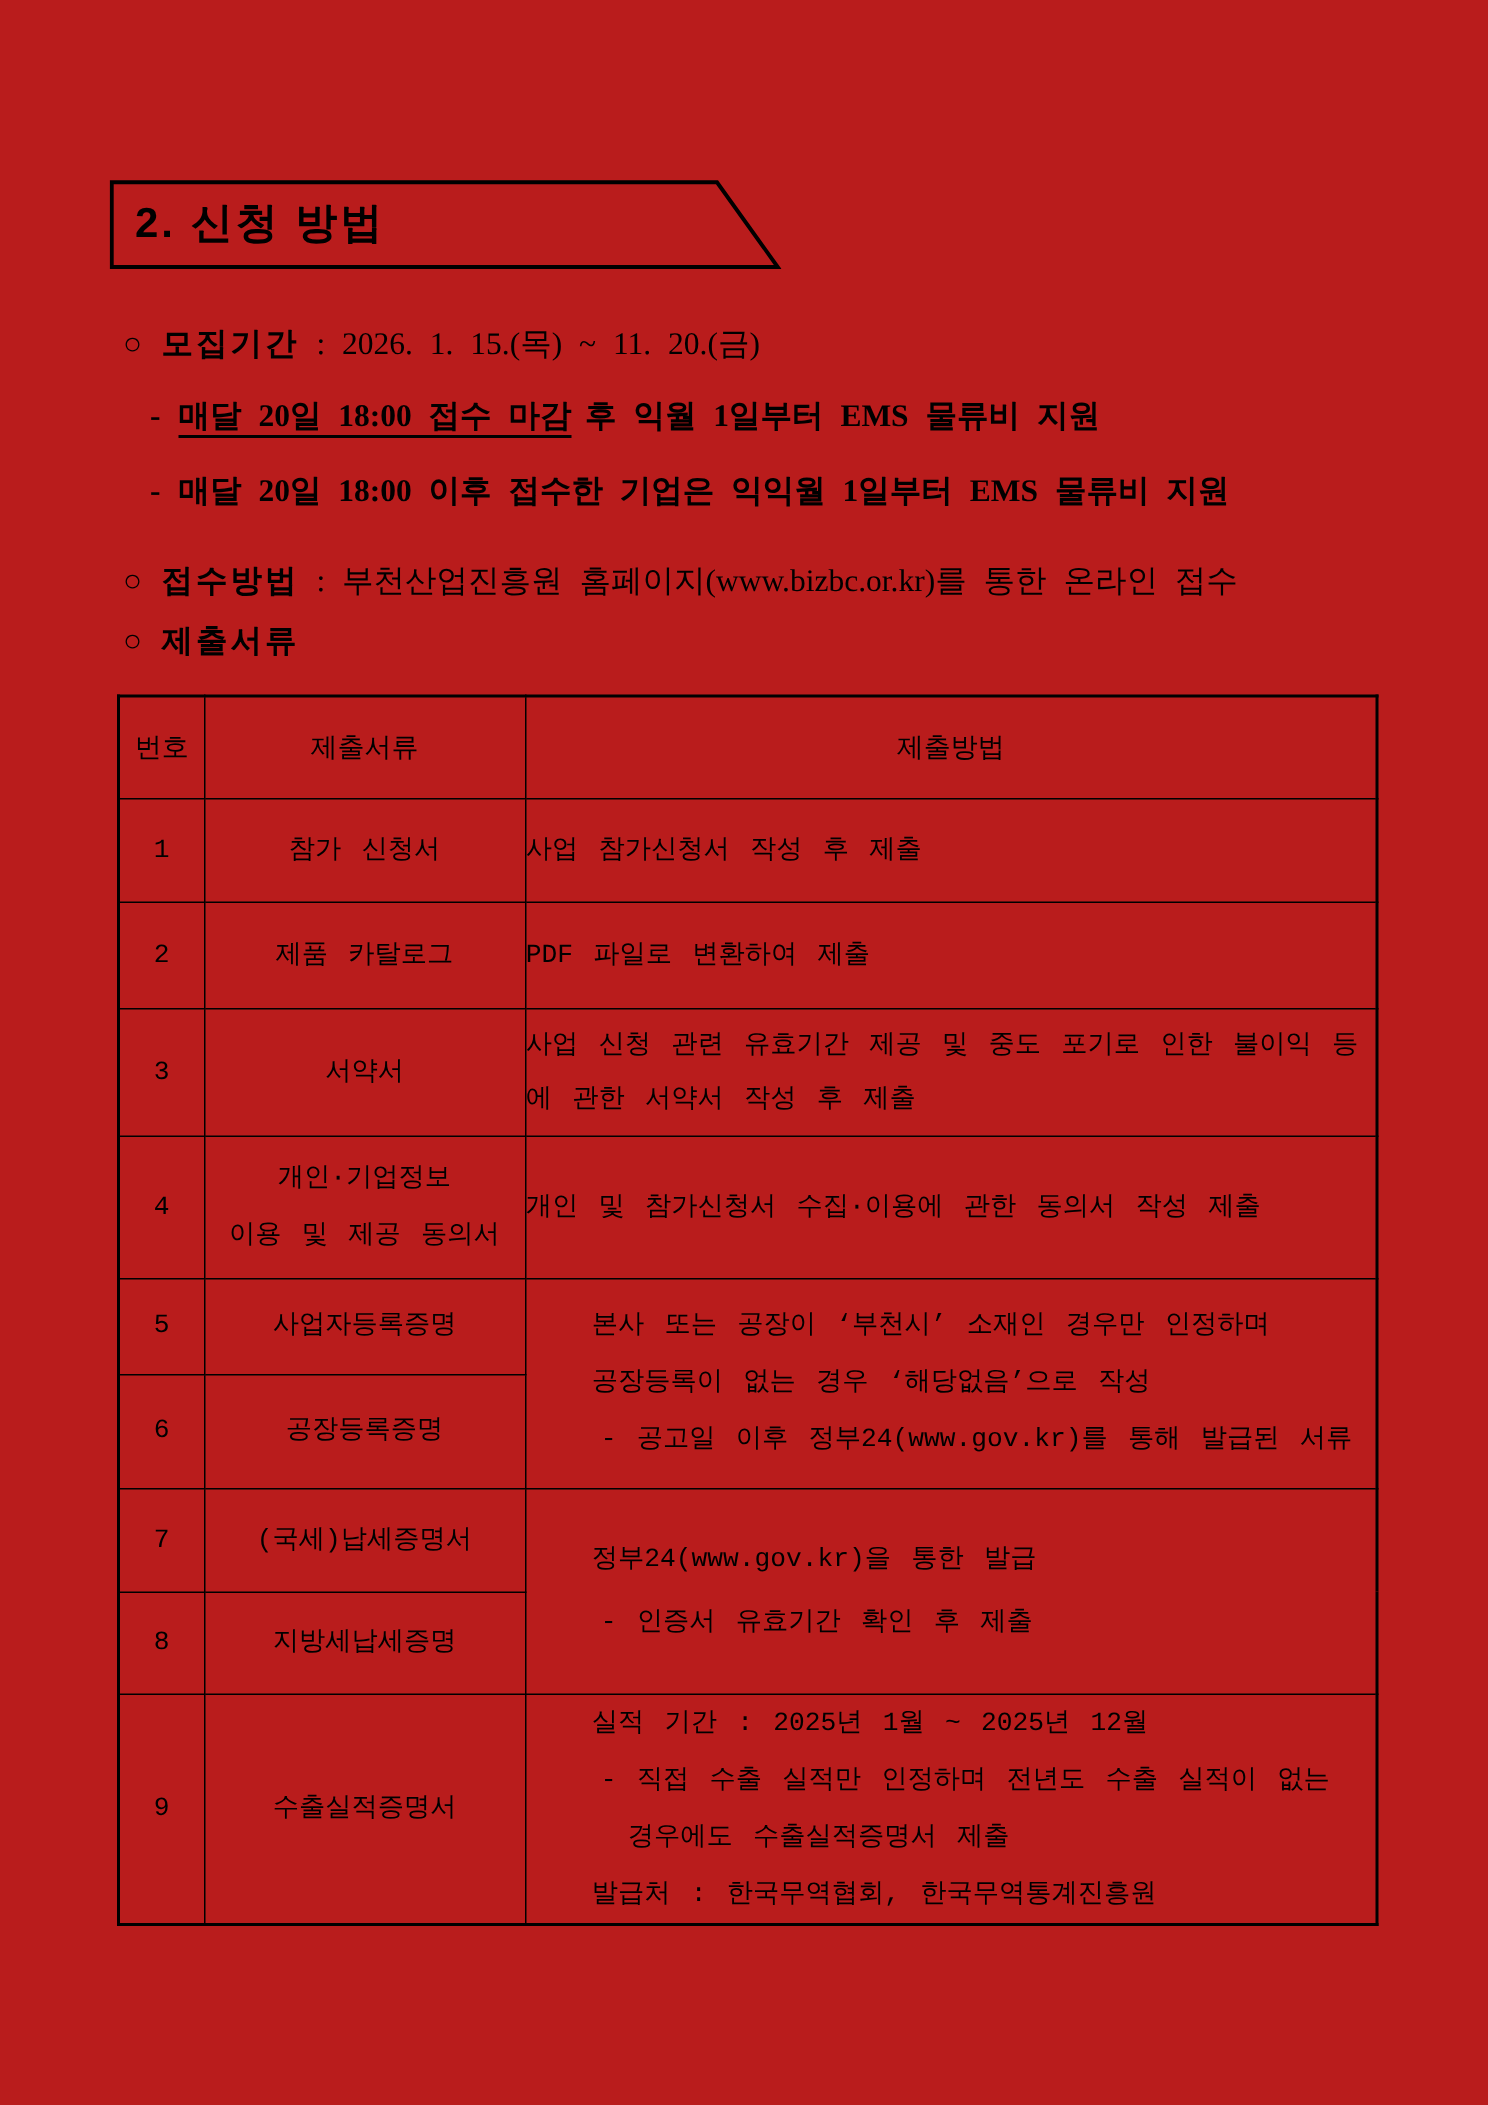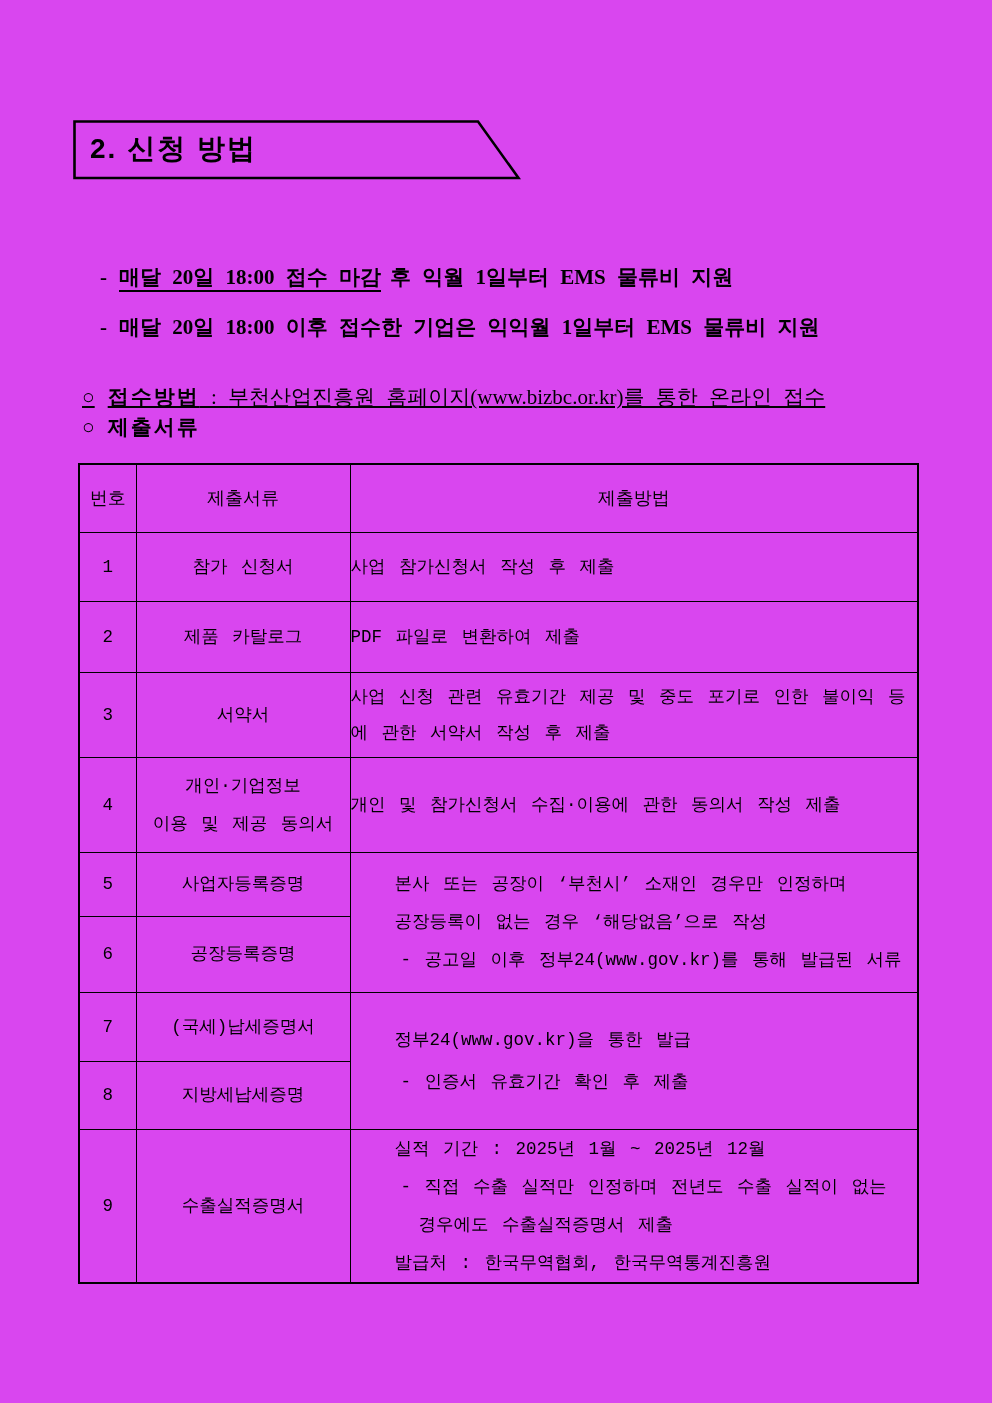--- a/index.html
+++ b/index.html
@@ -1,21 +1,21 @@
 <!DOCTYPE html>
 <html lang="ko"><head>
 <meta charset="utf-8">
 <style>
   * { box-sizing: border-box; }
   html, body { margin: 0; padding: 0; background: #ffffff; }
   .page {
     position: relative;
     width: 992px;
     height: 1403px;
-    background: #d946ef;
+    background: #b91c1c;
     color: #000000;
     overflow: hidden;
     font-family: "Liberation Serif", "DejaVu Serif", serif;
   }
 
   
   .title-box {
     position: absolute;
     left: 73px;
     top: 120px;
@@ -93,26 +93,27 @@
 
 <div class="page">
 
   <div class="title-box">
     <svg width="448" height="60" viewBox="0 0 448 60">
       <polygon points="1.5,1.5 405,1.5 445.5,58 1.5,58" fill="none" stroke="#000" stroke-width="2.6"></polygon>
     </svg>
     <span class="title-text">2. 신청 방법</span>
   </div>
 
+  <div class="bline" style="left:82px; top:214px;"><span class="circ">○</span><span class="blabel">모집기간</span><span class="bsep"> : </span><span class="bval">2026. 1. 15.(목) ~ 11. 20.(금)</span></div>
 
   <div class="bline" style="left:100px; top:262px;"><span class="dash">-</span><span class="u bold">매달 20일 18:00 접수 마감</span><span class="bold">후 익월 1일부터 EMS 물류비 지원</span></div>
 
   <div class="bline" style="left:100px; top:312px;"><span class="dash">-</span><span class="bold">매달 20일 18:00 이후 접수한 기업은 익익월 1일부터 EMS 물류비 지원</span></div>
 
-  <div class="bline" style="left:82px; top:382px;text-decoration:underline;"><span class="circ">○</span><span class="blabel">접수방법</span><span class="bsep"> : </span><span class="bval">부천산업진흥원 홈페이지(www.bizbc.or.kr)를 통한 온라인 접수</span></div>
+  <div class="bline" style="left:82px; top:372px;"><span class="circ">○</span><span class="blabel">접수방법</span><span class="bsep"> : </span><span class="bval">부천산업진흥원 홈페이지(www.bizbc.or.kr)를 통한 온라인 접수</span></div>
 
   <div class="bline" style="left:82px; top:412px;"><span class="circ">○</span><span class="blabel">제출서류</span></div>
 
   <table class="docs">
     <colgroup>
       <col style="width:57px">
         <col style="width:214px">
         <col style="width:568px">
     </colgroup>
     <tbody>

